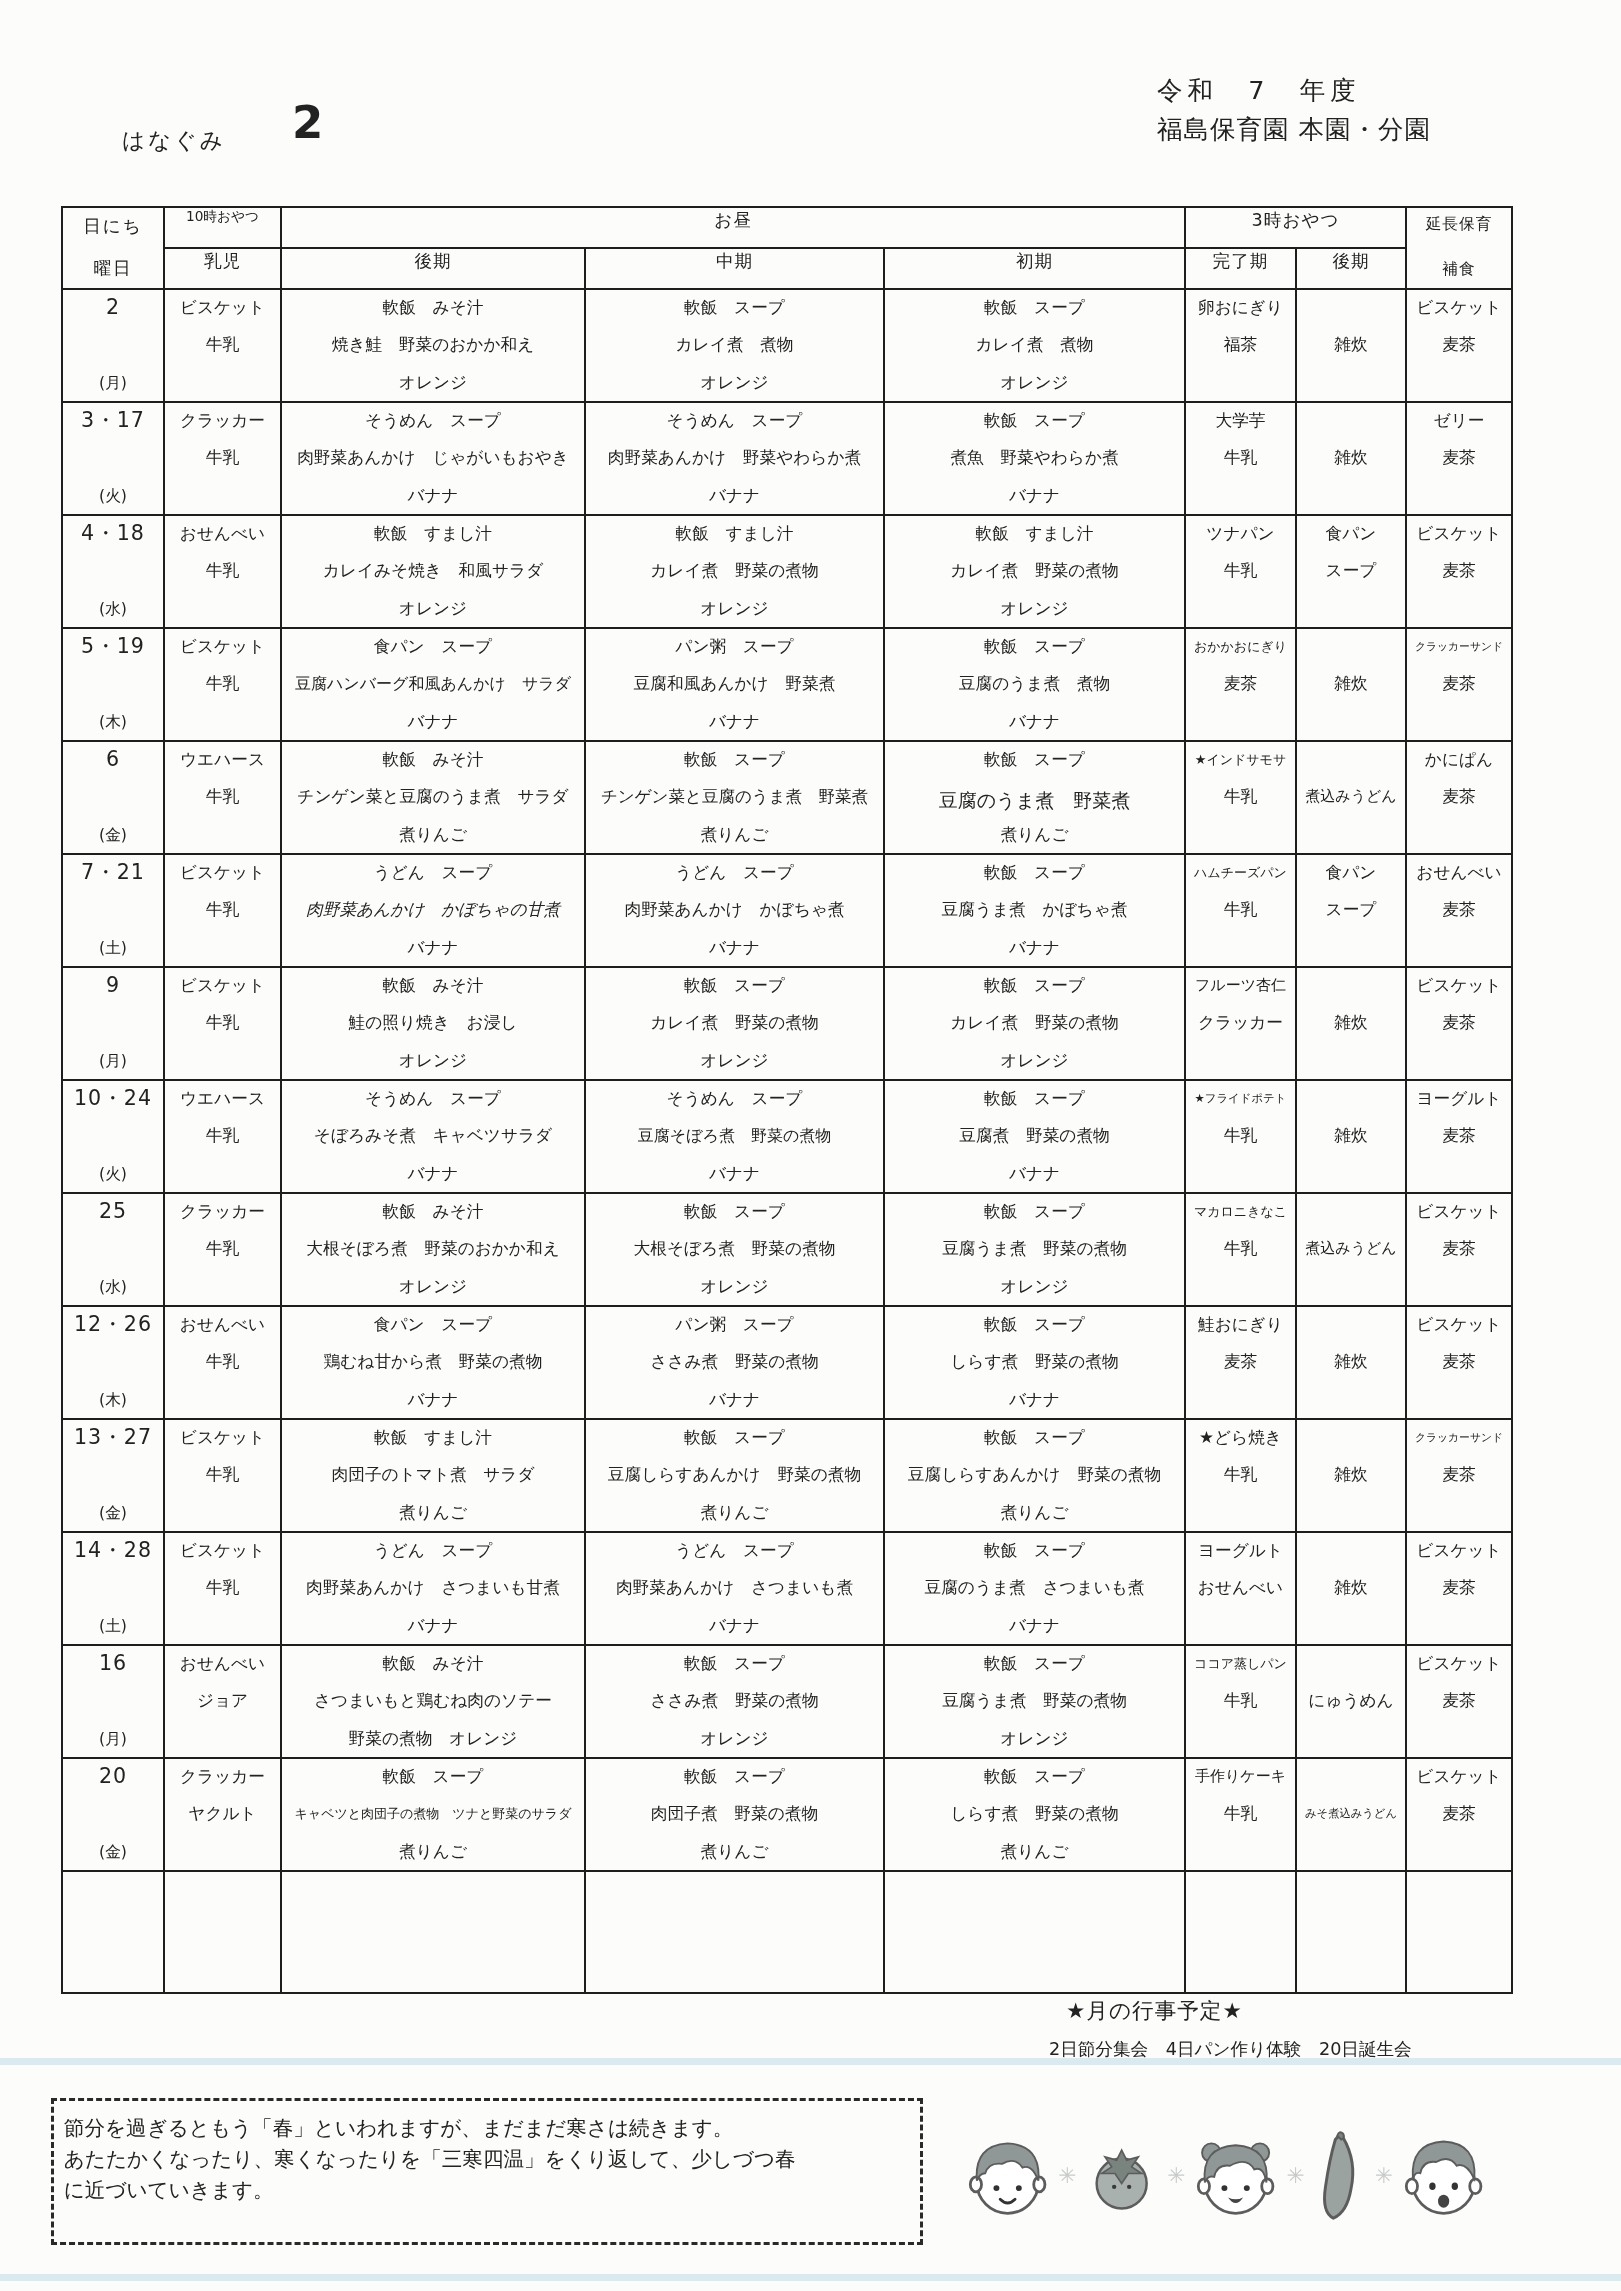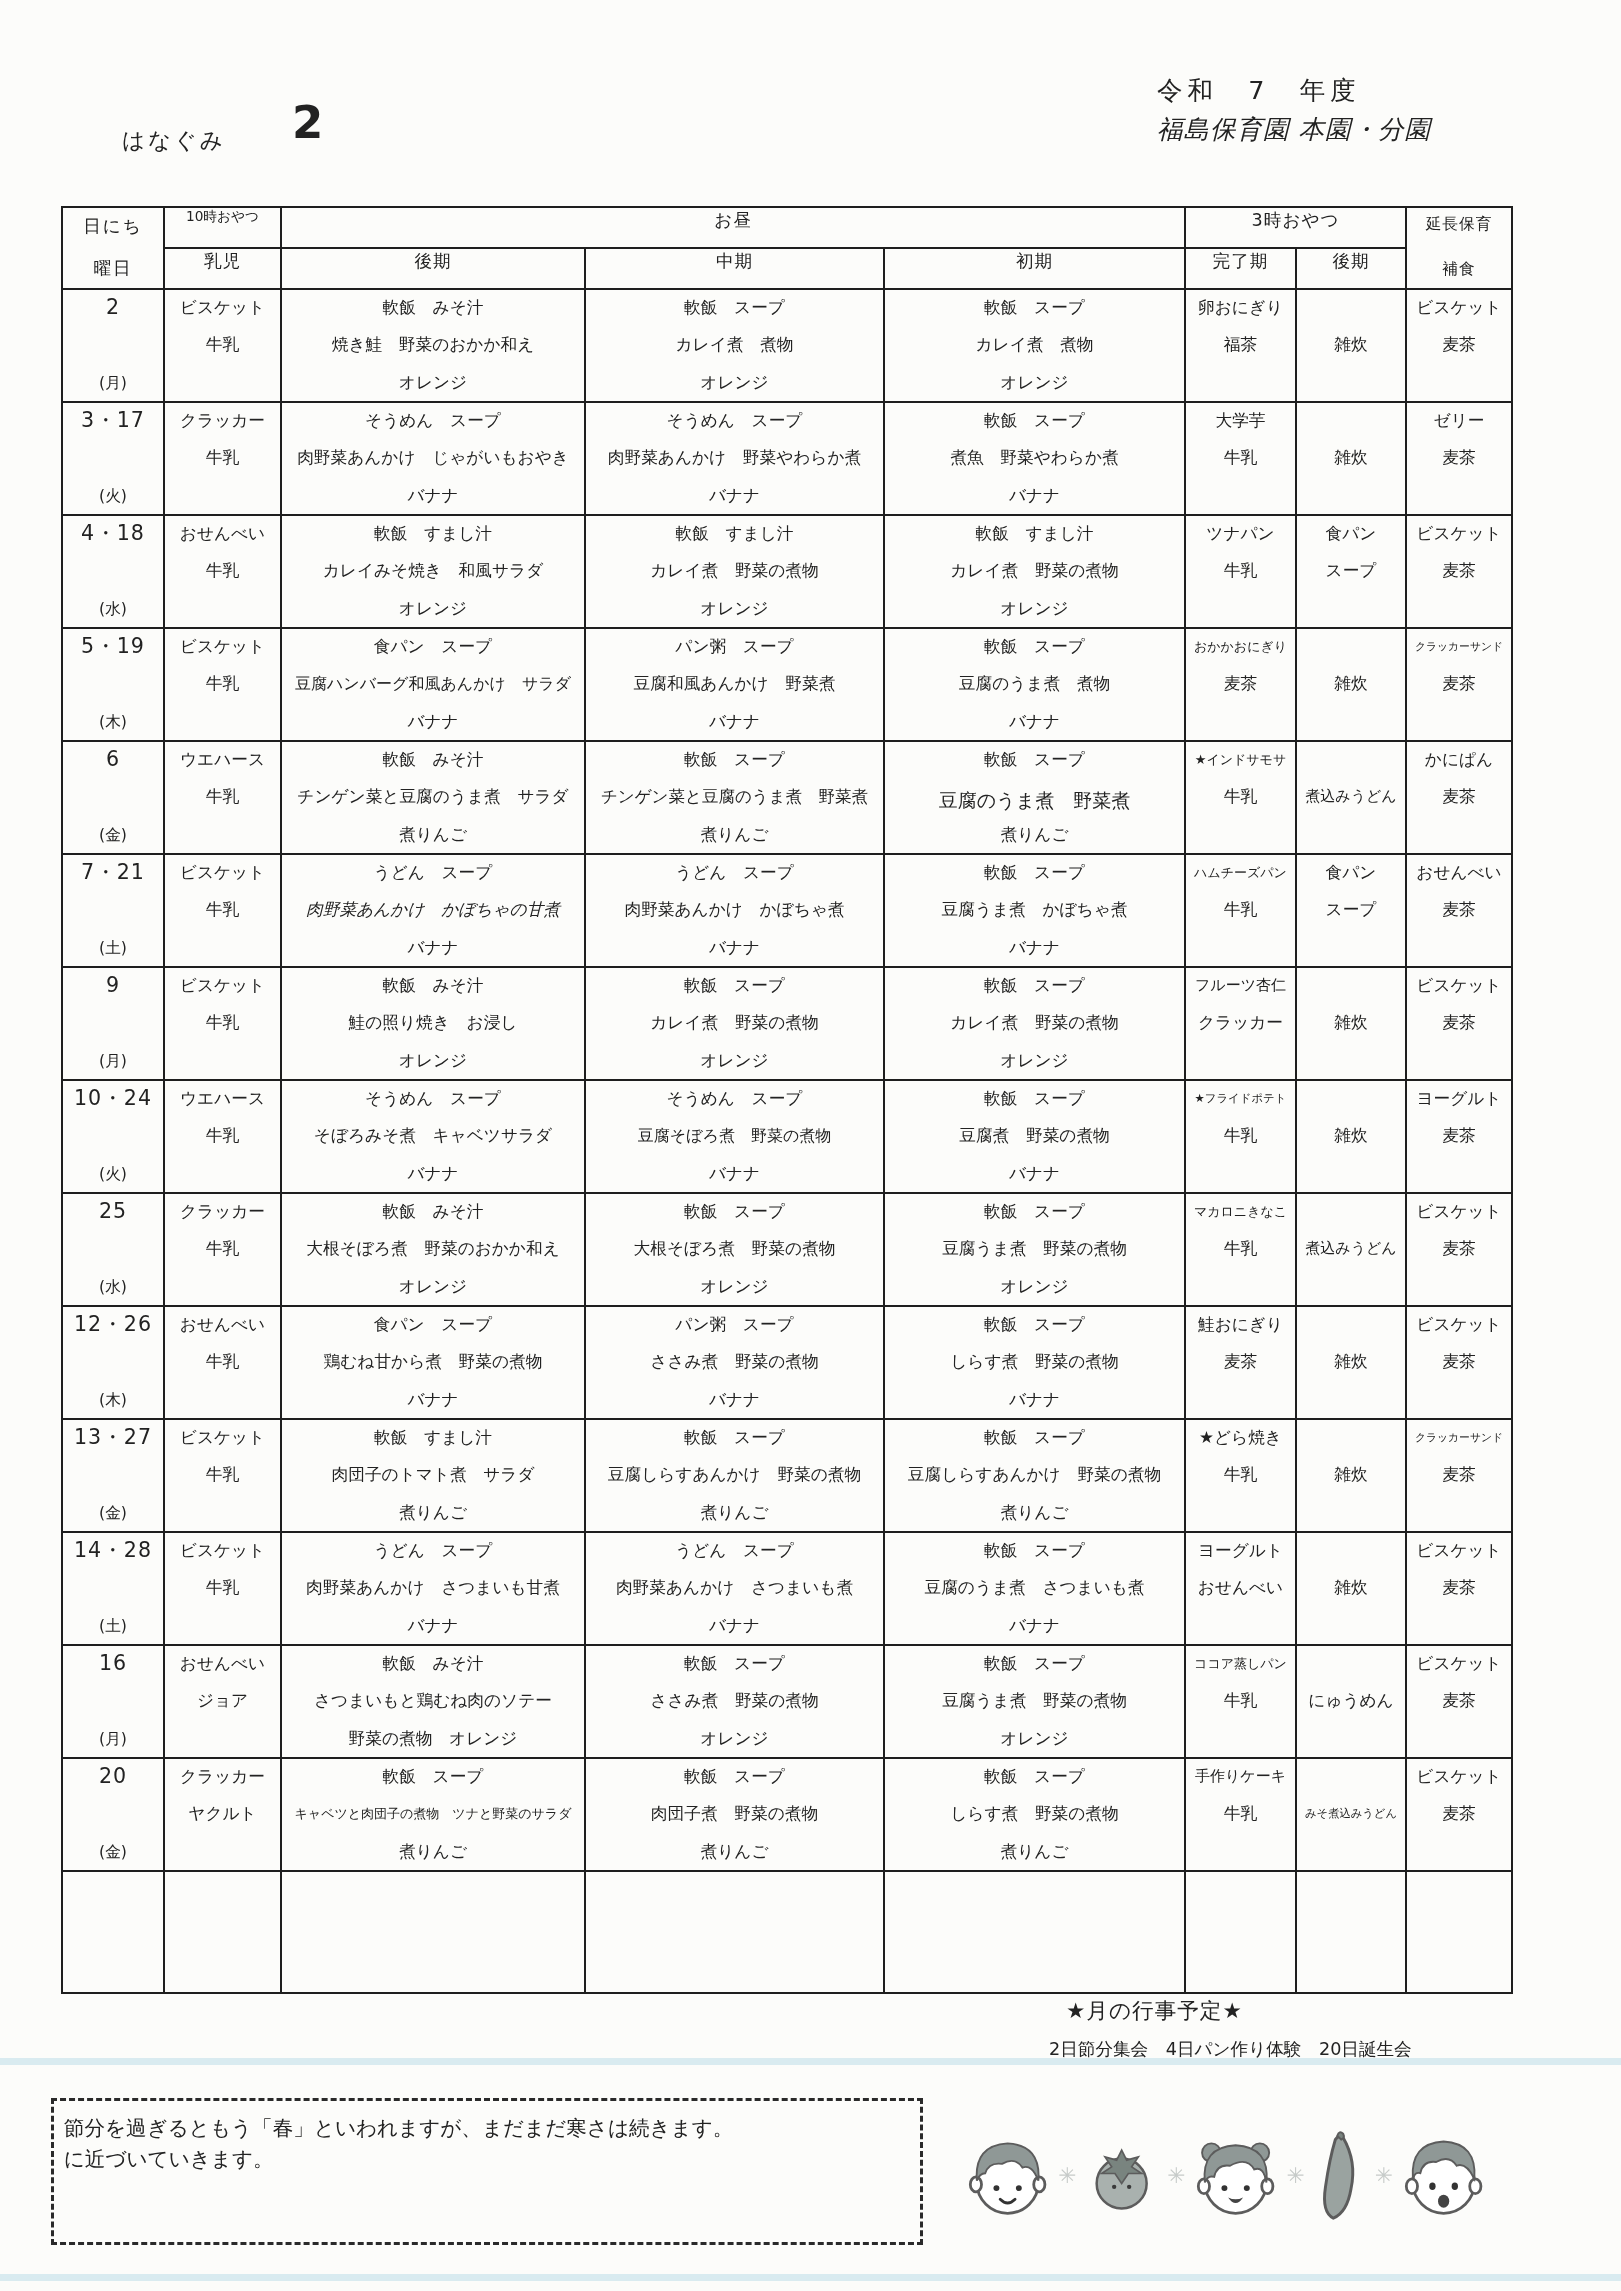--- a/index.html
+++ b/index.html
@@ -5,21 +5,21 @@
   * { margin:0; padding:0; box-sizing:border-box; }
   html,body { background:#d8d8d8; }
   body { font-family:"DejaVu Sans","Liberation Sans",sans-serif; color:#222; }
   #page { position:relative; width:1621px; height:2292px; background:#fcfcfa; margin:0 auto; overflow:hidden; }
 
   
   .class-name { position:absolute; left:122px; top:125px; font-size:22.5px; letter-spacing:2.9px; }
   .month-num  { position:absolute; left:292px; top:96px;  font-size:45px; font-weight:bold; }
   .title-text { position:absolute; left:380px; top:106px; font-size:34px; font-weight:bold; letter-spacing:2.9px; }
   .fiscal-year { position:absolute; left:1157px; top:73px;  font-size:25.5px; letter-spacing:4.9px; }
-  .school-name { position:absolute; left:1157px; top:112px; font-size:25.5px; letter-spacing:1px;font-style:italic; }
+  .school-name { position:absolute; left:1157px; top:112px; font-size:25.5px; letter-spacing:1px; }
 
   
   table#menu-table { position:absolute; left:61px; top:206px; border-collapse:collapse; table-layout:fixed; border:2.9px solid #161616; }
   #menu-table td { border:2px solid #1e1e1e; vertical-align:top; overflow:hidden; }
   thead td { text-align:center; vertical-align:middle; font-size:17.6px; height:41px; letter-spacing:1px; }
   thead td.small-h { font-size:13.7px; letter-spacing:0; }
   thead tr.h-top td.dash-b { border-bottom:2px dashed #2a2a2a; }
   thead tr.h-bot td { border-top:2px dashed #2a2a2a; }
   .h-stack { display:flex; flex-direction:column; justify-content:space-between; height:78px; padding:5.9px 0; }
   .h-stack span { font-size:17.6px; letter-spacing:2px; }
@@ -927,20 +927,21 @@
   </table>
 
   <div class="events-title">★月の行事予定★</div>
   <div class="events-items">2日節分集会　4日パン作り体験　20日誕生会</div>
 
   <div class="scan-line a"></div>
   <div class="scan-line b"></div>
 
   <div class="message-box">
     <p>節分を過ぎるともう「春」といわれますが、まだまだ寒さは続きます。</p>
+    <p>あたたかくなったり、寒くなったりを「三寒四温」をくり返して、少しづつ春</p>
     <p>に近づいていきます。</p>
   </div>
 
   <div class="illustrations">
     <svg width="94" height="108" viewBox="0 0 100 110">
       <circle cx="50" cy="62" r="33" fill="#ffffff" stroke="#5c5c5c" stroke-width="3"></circle>
       <ellipse cx="16" cy="64" rx="6" ry="8" fill="#fff" stroke="#5c5c5c" stroke-width="3"></ellipse>
       <ellipse cx="84" cy="64" rx="6" ry="8" fill="#fff" stroke="#5c5c5c" stroke-width="3"></ellipse>
       <path d="M17 60 Q14 22 50 20 Q86 22 83 60 Q76 42 66 46 Q58 34 44 42 Q30 40 26 52 Q20 52 17 60 Z" fill="#8f9896" stroke="#5c5c5c" stroke-width="2"></path>
       <circle cx="38" cy="68" r="3.2" fill="#333"></circle>

